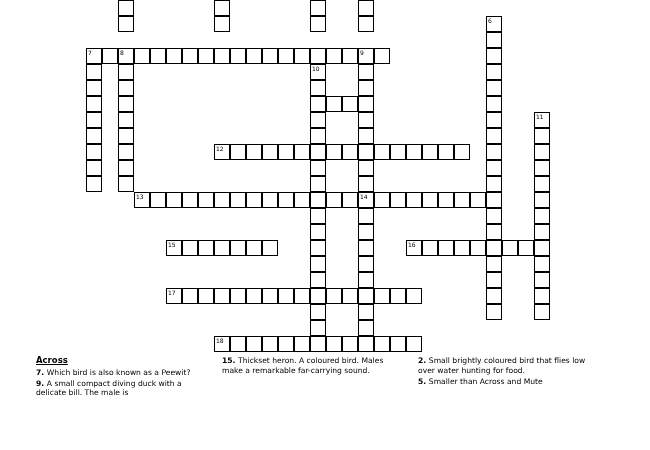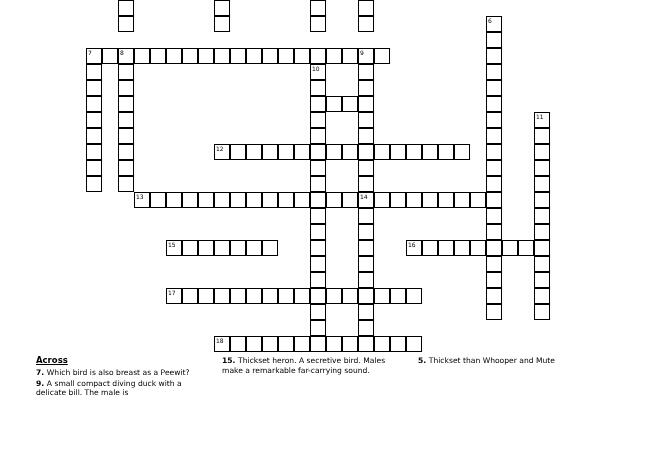--- a/index.html
+++ b/index.html
@@ -282,27 +282,28 @@
     <div class="cell" style="left: 358px; top: 336px; width: 16px; height: 16px;"></div>
     <div class="cell" style="left: 374px; top: 336px; width: 16px; height: 16px;"></div>
     <div class="cell" style="left: 390px; top: 336px; width: 16px; height: 16px;"></div>
     <div class="cell" style="left: 406px; top: 336px; width: 16px; height: 16px;"></div>
   </div>
 
 <div id="clues">
   <div class="clue-col col-a">
     <span class="heading">Across</span>
     <div>
-        <span class="clue"><b>7. </b><span>Which bird is also breast as a Peewit?</span></span>
+        <span class="clue"><b>7. </b><span>Which bird is also known as a Peewit?</span></span>
         <span class="clue"><b>9. </b><span>A small compact diving duck with a delicate bill. The male is</span></span>
       </div>
   </div>
   <div class="clue-col col-b">
     <div>
-        <span class="clue"><b>15. </b><span>Thickset heron. A secretive bird. Males make a remarkable far-carrying sound.</span></span>
+        <span class="clue"><b>15. </b><span>Thickset heron. A coloured bird. Males make a remarkable far-carrying sound.</span></span>
       </div>
   </div>
   <div class="clue-col col-c">
     <div>
-        <span class="clue"><b>5. </b><span>Thickset than Whooper and Mute</span></span>
+        <span class="clue"><b>2. </b><span>Small brightly coloured bird that flies low over water hunting for food.</span></span>
+        <span class="clue"><b>5. </b><span>Smaller than Across and Mute</span></span>
       </div>
   </div>
 </div>
 
 </body></html>

